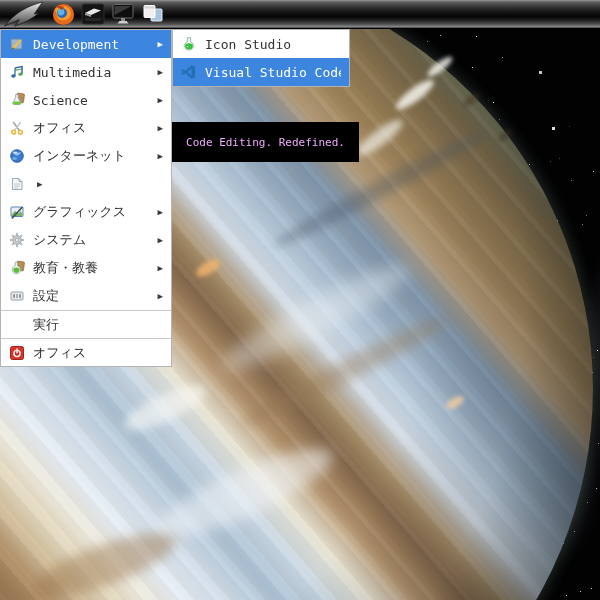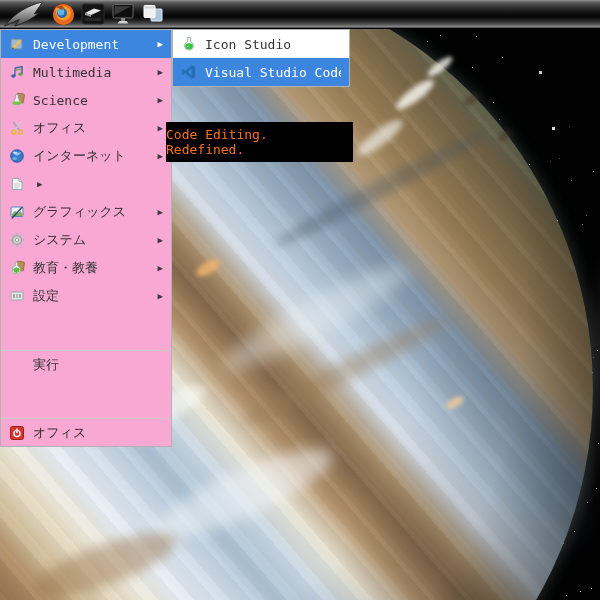--- a/index.html
+++ b/index.html
@@ -45,35 +45,35 @@
 
   
   .panel{position:absolute;left:0;top:0;width:600px;height:28px;z-index:10;display:flex;align-items:center;
     background:linear-gradient(180deg,#969696 0%,#5c5c5c 8%,#2a2a2a 30%,#0f0f0f 48%,#050505 60%,#1f1f1f 72%,#4e4e4e 86%,#8c8c8c 96%,#2b2b2b 100%);
     border-bottom:1px solid #000;}
   .picon{display:inline-flex;align-items:center;justify-content:center;height:26px;margin-left:6px;cursor:pointer;}
   .picon.logo{margin-left:2px;width:44px;}
   .picon svg{display:block;}
 
   
-  .menu{position:absolute;left:0;top:29px;width:172px;z-index:20;background:#f9a8d4;border:1px solid #b3b3b3;box-sizing:border-box;}
+  .menu{position:absolute;left:0;top:29px;width:172px;z-index:20;background:#ffffff;border:1px solid #b3b3b3;box-sizing:border-box;}
   .submenu{position:absolute;left:172px;top:29px;width:178px;z-index:21;background:#fff;border:1px solid #b3b3b3;box-sizing:border-box;}
   .menu-item{height:28px;display:flex;align-items:center;padding:0 8px;box-sizing:border-box;cursor:pointer;
     font-size:13px;color:#333;white-space:nowrap;}
   .menu-item .mi-icon{width:16px;height:16px;margin-right:8px;flex:none;display:inline-flex;}
   .menu-item .mi-icon svg{width:16px;height:16px;display:block;}
   .menu-item .mi-label{flex:1;overflow:hidden;}
   .menu-item .mi-arrow{font-size:9px;color:#3a3a3a;margin-left:4px;}
   .menu-item.selected{background:#3d86e0;color:#fff;}
   .menu-item.selected .mi-arrow{color:#fff;}
-  .menu-item.sep{border-top:1px solid #c9c9c9;margin-top:40px;}
-
-  
-  .tooltip{position:absolute;left:166px;top:122px;width:187px;height:40px;z-index:30;background:#000;color:#f97316;
-    display:flex;align-items:center;justify-content:center;font-size:13px;letter-spacing:0;}
+  .menu-item.sep{border-top:1px solid #c9c9c9;}
+
+  
+  .tooltip{position:absolute;left:172px;top:122px;width:187px;height:40px;z-index:30;background:#000;color:#f0abfc;
+    display:flex;align-items:center;justify-content:center;font-size:11px;letter-spacing:0;}
 </style>
 </head>
 <body>
 
 <div class="desktop">
   <div class="starfield" id="starfield" style="box-shadow: rgba(255, 255, 255, 0.89) 361px 284px 0px 0px, rgba(255, 255, 255, 0.72) 316px 184px 0px 0px, rgba(255, 255, 255, 0.81) 150px 533px 0px 0px, rgba(255, 255, 255, 0.71) 300px 421px 0px 0px, rgba(255, 255, 255, 0.69) 502px 57px 0px 0px, rgba(255, 255, 255, 0.84) 37px 134px 0px 0px, rgba(255, 255, 255, 0.62) 104px 510px 0px 0px, rgba(255, 255, 255, 0.29) 270px 49px 0px 0px, rgba(255, 255, 255, 0.41) 147px 397px 0px 0px, rgba(255, 255, 255, 0.4) 515px 319px 0px 0px, rgba(190, 195, 230, 0.76) 45px 405px 0px 0px, rgba(255, 255, 255, 0.57) 53px 568px 0px 1px, rgba(255, 255, 255, 0.52) 67px 37px 0px 0px, rgba(255, 255, 255, 0.79) 540px 72px 0px 1px, rgba(255, 255, 255, 0.64) 424px 131px 0px 0px, rgba(255, 255, 255, 0.94) 597px 350px 0px 0px, rgba(255, 255, 255, 0.49) 202px 369px 0px 0px, rgba(190, 195, 230, 0.77) 270px 510px 0px 1px, rgba(255, 255, 255, 0.47) 259px 340px 0px 0px, rgba(255, 255, 255, 0.93) 188px 478px 0px 0px, rgba(255, 255, 255, 0.98) 493px 102px 0px 0px, rgba(255, 255, 255, 0.56) 420px 156px 0px 0px, rgba(255, 255, 255, 0.72) 202px 146px 0px 0px, rgba(255, 255, 255, 0.35) 475px 253px 0px 0px, rgba(190, 195, 230, 0.73) 6px 450px 0px 0px, rgba(255, 255, 255, 0.62) 125px 373px 0px 0px, rgba(255, 255, 255, 0.47) 423px 433px 0px 0px, rgb(190, 195, 230) 17px 154px 0px 0px, rgba(255, 255, 255, 0.67) 98px 126px 0px 0px, rgba(255, 255, 255, 0.76) 261px 267px 0px 0px, rgba(255, 255, 255, 0.62) 537px 215px 0px 0px, rgba(255, 255, 255, 0.49) 354px 163px 0px 0px, rgba(255, 255, 255, 0.38) 402px 154px 0px 0px, rgba(255, 255, 255, 0.28) 75px 207px 0px 0px, rgba(190, 195, 230, 0.78) 289px 245px 0px 0px, rgba(190, 195, 230, 0.9) 264px 116px 0px 0px, rgba(190, 195, 230, 0.36) 537px 285px 0px 0px, rgba(255, 255, 255, 0.66) 125px 251px 0px 1px, rgba(255, 255, 255, 0.81) 516px 510px 0px 0px, rgba(190, 195, 230, 0.76) 102px 318px 0px 0px, rgba(255, 255, 255, 0.88) 490px 389px 0px 0px, rgba(255, 255, 255, 0.91) 211px 284px 0px 0px, rgba(255, 255, 255, 0.5) 563px 386px 0px 0px, rgba(255, 255, 255, 0.31) 219px 39px 0px 0px, rgba(255, 255, 255, 0.6) 574px 531px 0px 0px, rgba(255, 255, 255, 0.29) 164px 108px 0px 0px, rgba(255, 255, 255, 0.85) 341px 438px 0px 0px, rgba(255, 255, 255, 0.58) 400px 324px 0px 0px, rgba(255, 255, 255, 0.48) 255px 218px 0px 0px, rgba(255, 255, 255, 0.66) 160px 331px 0px 0px, rgba(255, 255, 255, 0.36) 81px 30px 0px 1px, rgba(190, 195, 230, 0.63) 522px 274px 0px 0px, rgba(255, 255, 255, 0.42) 34px 240px 0px 0px, rgba(255, 255, 255, 0.81) 57px 581px 0px 0px, rgba(255, 255, 255, 0.65) 329px 488px 0px 0px, rgba(255, 255, 255, 0.45) 58px 62px 0px 0px, rgba(255, 255, 255, 0.27) 337px 587px 0px 0px, rgba(190, 195, 230, 0.65) 170px 505px 0px 0px, rgba(190, 195, 230, 0.64) 571px 180px 0px 0px, rgba(255, 255, 255, 0.86) 411px 353px 0px 0px, rgba(255, 255, 255, 0.77) 450px 342px 0px 0px, rgba(255, 255, 255, 0.82) 580px 591px 0px 0px, rgba(255, 255, 255, 0.54) 401px 523px 0px 0px, rgba(190, 195, 230, 0.5) 528px 264px 0px 0px, rgba(255, 255, 255, 0.77) 371px 524px 0px 0px, rgba(255, 255, 255, 0.46) 577px 306px 0px 0px, rgba(190, 195, 230, 0.39) 443px 437px 0px 0px, rgba(190, 195, 230, 0.3) 327px 298px 0px 0px, rgba(255, 255, 255, 0.58) 405px 269px 0px 0px, rgba(255, 255, 255, 0.38) 311px 53px 0px 0px, rgba(255, 255, 255, 0.88) 225px 502px 0px 0px, rgba(190, 195, 230, 0.78) 20px 183px 0px 0px, rgba(255, 255, 255, 0.92) 376px 548px 0px 0px, rgba(255, 255, 255, 0.61) 376px 165px 0px 0px, rgba(255, 255, 255, 0.62) 432px 325px 0px 0px, rgba(255, 255, 255, 0.94) 469px 422px 0px 0px, rgba(190, 195, 230, 0.43) 20px 223px 0px 0px, rgba(255, 255, 255, 0.51) 349px 508px 0px 0px, rgba(255, 255, 255, 0.53) 441px 485px 0px 0px, rgba(255, 255, 255, 0.31) 303px 107px 0px 0px, rgba(255, 255, 255, 0.62) 522px 481px 0px 1px, rgba(255, 255, 255, 0.76) 87px 344px 0px 0px, rgba(255, 255, 255, 0.74) 145px 105px 0px 0px, rgba(255, 255, 255, 0.64) 123px 555px 0px 0px, rgba(255, 255, 255, 0.46) 575px 360px 0px 0px, rgba(255, 255, 255, 0.44) 427px 463px 0px 0px, rgba(190, 195, 230, 0.63) 110px 396px 0px 0px, rgb(255, 255, 255) 52px 106px 0px 0px, rgba(255, 255, 255, 0.61) 305px 382px 0px 0px, rgba(255, 255, 255, 0.51) 587px 502px 0px 0px, rgba(255, 255, 255, 0.61) 457px 283px 0px 0px, rgba(255, 255, 255, 0.52) 21px 521px 0px 0px, rgba(190, 195, 230, 0.75) 302px 51px 0px 0px, rgba(255, 255, 255, 0.86) 458px 404px 0px 0px, rgba(255, 255, 255, 0.63) 329px 304px 0px 0px, rgba(255, 255, 255, 0.78) 346px 37px 0px 0px, rgba(255, 255, 255, 0.79) 110px 239px 0px 1px, rgba(255, 255, 255, 0.6) 371px 544px 0px 0px, rgba(255, 255, 255, 0.6) 297px 281px 0px 0px, rgba(255, 255, 255, 0.96) 429px 368px 0px 0px, rgba(255, 255, 255, 0.3) 5px 549px 0px 0px, rgba(255, 255, 255, 0.71) 409px 346px 0px 0px, rgba(190, 195, 230, 0.98) 591px 588px 0px 0px, rgba(255, 255, 255, 0.32) 487px 119px 0px 1px, rgba(255, 255, 255, 0.76) 295px 528px 0px 0px, rgba(255, 255, 255, 0.94) 504px 288px 0px 0px, rgba(255, 255, 255, 0.79) 94px 242px 0px 0px, rgba(190, 195, 230, 0.53) 144px 383px 0px 0px, rgba(255, 255, 255, 0.8) 246px 481px 0px 0px, rgba(255, 255, 255, 0.69) 525px 174px 0px 0px, rgba(255, 255, 255, 0.72) 229px 510px 0px 0px, rgba(255, 255, 255, 0.38) 318px 598px 0px 0px, rgba(190, 195, 230, 0.58) 386px 483px 0px 0px, rgba(255, 255, 255, 0.38) 235px 365px 0px 1px, rgba(255, 255, 255, 0.68) 408px 433px 0px 0px, rgba(255, 255, 255, 0.25) 538px 469px 0px 0px, rgba(255, 255, 255, 0.28) 546px 28px 0px 0px, rgba(190, 195, 230, 0.25) 447px 391px 0px 0px, rgba(255, 255, 255, 0.81) 207px 141px 0px 0px, rgba(255, 255, 255, 0.89) 376px 365px 0px 0px, rgba(255, 255, 255, 0.69) 353px 263px 0px 0px, rgba(190, 195, 230, 0.46) 424px 447px 0px 0px, rgba(190, 195, 230, 0.5) 259px 369px 0px 0px, rgba(255, 255, 255, 0.51) 535px 424px 0px 0px, rgba(190, 195, 230, 0.36) 550px 161px 0px 0px, rgba(255, 255, 255, 0.27) 303px 586px 0px 0px, rgba(190, 195, 230, 0.97) 593px 171px 0px 0px, rgba(255, 255, 255, 0.54) 184px 321px 0px 0px, rgba(255, 255, 255, 0.49) 567px 387px 0px 0px, rgba(255, 255, 255, 0.68) 268px 129px 0px 0px, rgba(255, 255, 255, 0.69) 324px 536px 0px 0px, rgba(255, 255, 255, 0.69) 379px 288px 0px 0px, rgba(255, 255, 255, 0.25) 245px 127px 0px 0px, rgba(255, 255, 255, 0.34) 196px 39px 0px 0px, rgba(255, 255, 255, 0.77) 26px 291px 0px 0px, rgba(255, 255, 255, 0.72) 129px 187px 0px 0px, rgba(255, 255, 255, 0.86) 370px 296px 0px 0px, rgba(255, 255, 255, 0.89) 207px 534px 0px 1px, rgba(190, 195, 230, 0.71) 105px 406px 0px 0px, rgba(255, 255, 255, 0.37) 243px 243px 0px 0px, rgba(255, 255, 255, 0.89) 104px 48px 0px 0px, rgba(255, 255, 255, 0.98) 314px 370px 0px 0px, rgba(255, 255, 255, 0.91) 315px 543px 0px 0px, rgba(255, 255, 255, 0.78) 552px 250px 0px 0px, rgba(190, 195, 230, 0.5) 195px 241px 0px 0px, rgba(255, 255, 255, 0.69) 529px 164px 0px 0px, rgba(255, 255, 255, 0.56) 437px 355px 0px 1px, rgba(255, 255, 255, 0.37) 257px 52px 0px 0px, rgba(255, 255, 255, 0.65) 203px 466px 0px 0px, rgba(255, 255, 255, 0.58) 598px 443px 0px 0px, rgba(190, 195, 230, 0.45) 175px 362px 0px 0px, rgba(255, 255, 255, 0.96) 227px 95px 0px 0px, rgba(255, 255, 255, 0.71) 345px 65px 0px 0px, rgba(255, 255, 255, 0.98) 506px 154px 0px 0px, rgba(255, 255, 255, 0.29) 13px 254px 0px 0px, rgba(255, 255, 255, 0.97) 240px 37px 0px 0px, rgba(190, 195, 230, 0.77) 75px 137px 0px 0px, rgba(255, 255, 255, 0.43) 511px 536px 0px 0px, rgba(190, 195, 230, 0.25) 494px 149px 0px 0px, rgba(190, 195, 230, 0.35) 559px 158px 0px 0px, rgba(255, 255, 255, 0.32) 403px 390px 0px 0px, rgba(255, 255, 255, 0.89) 476px 36px 0px 0px, rgba(190, 195, 230, 0.46) 222px 72px 0px 0px, rgba(255, 255, 255, 0.28) 334px 146px 0px 0px, rgba(255, 255, 255, 0.96) 556px 221px 0px 1px, rgba(255, 255, 255, 0.46) 88px 234px 0px 0px, rgba(255, 255, 255, 0.74) 326px 371px 0px 0px, rgba(190, 195, 230, 0.72) 530px 420px 0px 0px, rgba(255, 255, 255, 0.33) 135px 271px 0px 1px, rgba(255, 255, 255, 0.71) 139px 375px 0px 0px, rgba(255, 255, 255, 0.57) 243px 229px 0px 0px, rgba(190, 195, 230, 0.74) 373px 400px 0px 0px, rgba(255, 255, 255, 0.36) 291px 473px 0px 0px, rgba(255, 255, 255, 0.98) 240px 139px 0px 0px, rgba(190, 195, 230, 0.32) 554px 546px 0px 0px, rgba(255, 255, 255, 0.85) 163px 310px 0px 0px, rgba(255, 255, 255, 0.3) 213px 576px 0px 1px, rgba(255, 255, 255, 0.45) 276px 198px 0px 0px, rgba(255, 255, 255, 0.78) 124px 45px 0px 0px, rgba(255, 255, 255, 0.32) 23px 484px 0px 0px, rgba(255, 255, 255, 0.73) 272px 220px 0px 0px, rgba(255, 255, 255, 0.8) 469px 527px 0px 0px, rgba(255, 255, 255, 0.99) 221px 370px 0px 0px, rgba(255, 255, 255, 0.76) 247px 195px 0px 0px, rgba(190, 195, 230, 0.67) 387px 480px 0px 1px, rgba(190, 195, 230, 0.63) 543px 368px 0px 0px, rgba(255, 255, 255, 0.7) 151px 63px 0px 0px, rgba(255, 255, 255, 0.43) 436px 124px 0px 0px, rgba(190, 195, 230, 0.79) 581px 303px 0px 0px, rgba(255, 255, 255, 0.52) 160px 500px 0px 0px, rgba(255, 255, 255, 0.92) 434px 458px 0px 0px, rgba(255, 255, 255, 0.46) 370px 392px 0px 0px, rgba(255, 255, 255, 0.63) 376px 386px 0px 0px, rgba(255, 255, 255, 0.31) 575px 497px 0px 0px, rgba(255, 255, 255, 0.34) 501px 167px 0px 0px, rgba(255, 255, 255, 0.56) 340px 523px 0px 0px, rgba(255, 255, 255, 0.97) 27px 193px 0px 1px, rgba(255, 255, 255, 0.31) 319px 140px 0px 0px, rgba(255, 255, 255, 0.75) 173px 598px 0px 0px, rgba(255, 255, 255, 0.92) 124px 157px 0px 1px, rgba(255, 255, 255, 0.38) 232px 459px 0px 0px, rgba(255, 255, 255, 0.62) 356px 230px 0px 0px, rgba(255, 255, 255, 0.76) 396px 152px 0px 0px, rgba(255, 255, 255, 0.38) 82px 217px 0px 0px, rgba(255, 255, 255, 0.46) 319px 460px 0px 0px, rgba(255, 255, 255, 0.61) 42px 481px 0px 0px, rgba(255, 255, 255, 0.88) 336px 329px 0px 1px, rgba(255, 255, 255, 0.84) 1px 500px 0px 0px, rgba(255, 255, 255, 0.85) 163px 164px 0px 0px, rgba(190, 195, 230, 0.8) 172px 384px 0px 0px, rgba(190, 195, 230, 0.93) 296px 519px 0px 0px, rgba(255, 255, 255, 0.29) 218px 140px 0px 0px, rgba(190, 195, 230, 0.98) 167px 582px 0px 0px, rgba(255, 255, 255, 0.3) 146px 483px 0px 0px, rgba(190, 195, 230, 0.82) 381px 600px 0px 0px, rgba(190, 195, 230, 0.89) 596px 488px 0px 0px, rgba(255, 255, 255, 0.28) 225px 346px 0px 0px, rgba(255, 255, 255, 0.76) 444px 148px 0px 0px, rgba(190, 195, 230, 0.36) 179px 40px 0px 0px, rgba(255, 255, 255, 0.5) 582px 224px 0px 0px, rgba(190, 195, 230, 0.38) 135px 218px 0px 0px, rgba(255, 255, 255, 0.88) 421px 487px 0px 0px, rgba(190, 195, 230, 0.56) 147px 177px 0px 0px, rgba(190, 195, 230, 0.87) 95px 350px 0px 0px, rgba(255, 255, 255, 0.39) 568px 437px 0px 0px, rgba(255, 255, 255, 0.87) 532px 257px 0px 0px, rgba(190, 195, 230, 0.35) 370px 249px 0px 0px, rgba(255, 255, 255, 0.28) 120px 72px 0px 0px, rgba(255, 255, 255, 0.55) 563px 543px 0px 0px, rgba(255, 255, 255, 0.45) 303px 159px 0px 0px, rgba(190, 195, 230, 0.65) 288px 585px 0px 0px, rgba(255, 255, 255, 0.34) 306px 401px 0px 0px, rgba(255, 255, 255, 0.42) 586px 215px 0px 0px, rgba(255, 255, 255, 0.64) 242px 222px 0px 0px, rgba(255, 255, 255, 0.35) 297px 453px 0px 0px, rgba(255, 255, 255, 0.94) 135px 276px 0px 0px, rgba(255, 255, 255, 0.41) 250px 391px 0px 0px, rgba(255, 255, 255, 0.64) 418px 500px 0px 0px, rgba(255, 255, 255, 0.44) 394px 355px 0px 0px, rgba(255, 255, 255, 0.35) 223px 291px 0px 0px, rgba(255, 255, 255, 0.49) 143px 237px 0px 0px, rgba(255, 255, 255, 0.87) 26px 275px 0px 0px, rgba(190, 195, 230, 0.34) 53px 350px 0px 0px, rgba(255, 255, 255, 0.55) 134px 349px 0px 0px, rgba(255, 255, 255, 0.72) 297px 500px 0px 0px, rgba(190, 195, 230, 0.95) 413px 559px 0px 0px, rgba(190, 195, 230, 0.39) 385px 135px 0px 0px, rgba(255, 255, 255, 0.66) 429px 305px 0px 0px, rgba(190, 195, 230, 0.56) 524px 208px 0px 1px, rgba(255, 255, 255, 0.65) 440px 35px 0px 0px, rgba(190, 195, 230, 0.57) 64px 59px 0px 0px, rgba(255, 255, 255, 0.29) 514px 374px 0px 1px, rgba(255, 255, 255, 0.61) 366px 218px 0px 0px, rgba(255, 255, 255, 0.39) 510px 209px 0px 0px, rgba(190, 195, 230, 0.67) 129px 472px 0px 0px, rgba(255, 255, 255, 0.46) 380px 451px 0px 0px, rgba(255, 255, 255, 0.3) 12px 470px 0px 0px, rgba(255, 255, 255, 0.59) 173px 308px 0px 0px, rgba(255, 255, 255, 0.6) 578px 302px 0px 0px, rgba(255, 255, 255, 0.31) 593px 357px 0px 0px, rgba(255, 255, 255, 0.8) 21px 137px 0px 0px, rgba(255, 255, 255, 0.82) 126px 260px 0px 0px, rgba(255, 255, 255, 0.55) 266px 569px 0px 0px, rgb(255, 255, 255) 580px 361px 0px 0px, rgba(255, 255, 255, 0.85) 248px 87px 0px 0px, rgba(255, 255, 255, 0.71) 549px 565px 0px 0px, rgba(190, 195, 230, 0.39) 420px 150px 0px 0px, rgba(255, 255, 255, 0.38) 228px 565px 0px 0px, rgba(190, 195, 230, 0.52) 239px 256px 0px 0px, rgba(255, 255, 255, 0.28) 458px 287px 0px 0px, rgba(255, 255, 255, 0.27) 480px 322px 0px 0px, rgba(190, 195, 230, 0.74) 443px 297px 0px 0px, rgba(190, 195, 230, 0.57) 104px 484px 0px 0px, rgba(255, 255, 255, 0.39) 470px 350px 0px 0px, rgba(255, 255, 255, 0.68) 530px 575px 0px 1px, rgba(255, 255, 255, 0.67) 104px 441px 0px 0px, rgb(255, 255, 255) 323px 112px 0px 1px, rgba(255, 255, 255, 0.59) 182px 294px 0px 0px, rgba(255, 255, 255, 0.99) 177px 89px 0px 0px, rgba(255, 255, 255, 0.94) 43px 124px 0px 0px, rgba(255, 255, 255, 0.55) 397px 564px 0px 0px, rgba(190, 195, 230, 0.47) 266px 56px 0px 0px, rgba(255, 255, 255, 0.63) 467px 464px 0px 0px, rgba(190, 195, 230, 0.39) 343px 457px 0px 1px, rgba(255, 255, 255, 0.91) 28px 225px 0px 0px, rgba(255, 255, 255, 0.97) 19px 492px 0px 0px, rgba(190, 195, 230, 0.41) 182px 212px 0px 0px, rgba(255, 255, 255, 0.35) 57px 238px 0px 0px, rgba(255, 255, 255, 0.44) 143px 581px 0px 0px, rgba(255, 255, 255, 0.64) 125px 539px 0px 0px, rgba(255, 255, 255, 0.36) 535px 318px 0px 0px, rgba(255, 255, 255, 0.32) 45px 77px 0px 1px, rgba(255, 255, 255, 0.38) 223px 456px 0px 0px, rgba(255, 255, 255, 0.48) 501px 212px 0px 0px, rgba(255, 255, 255, 0.72) 208px 103px 0px 0px, rgba(255, 255, 255, 0.49) 427px 41px 0px 0px, rgba(255, 255, 255, 0.7) 55px 529px 0px 0px, rgba(255, 255, 255, 0.39) 323px 568px 0px 0px, rgba(255, 255, 255, 0.89) 68px 593px 0px 0px, rgba(190, 195, 230, 0.4) 538px 518px 0px 0px, rgba(255, 255, 255, 0.75) 248px 116px 0px 0px, rgba(190, 195, 230, 0.92) 110px 553px 0px 0px, rgba(255, 255, 255, 0.82) 210px 200px 0px 1px, rgba(255, 255, 255, 0.88) 553px 128px 0px 1px, rgba(255, 255, 255, 0.92) 141px 492px 0px 0px, rgba(255, 255, 255, 0.88) 176px 83px 0px 1px, rgba(255, 255, 255, 0.64) 441px 380px 0px 0px, rgba(255, 255, 255, 0.73) 396px 235px 0px 0px, rgba(190, 195, 230, 0.36) 51px 288px 0px 0px, rgba(190, 195, 230, 0.27) 70px 393px 0px 0px, rgba(255, 255, 255, 0.43) 26px 477px 0px 0px, rgba(255, 255, 255, 0.99) 332px 342px 0px 0px, rgba(255, 255, 255, 0.6) 230px 383px 0px 0px, rgba(190, 195, 230, 0.29) 569px 126px 0px 0px, rgba(255, 255, 255, 0.66) 140px 60px 0px 0px, rgba(255, 255, 255, 0.87) 472px 67px 0px 0px, rgba(255, 255, 255, 0.76) 566px 595px 0px 0px, rgba(255, 255, 255, 0.46) 251px 43px 0px 0px, rgba(190, 195, 230, 0.75) 408px 443px 0px 0px, rgba(190, 195, 230, 0.82) 302px 494px 0px 0px, rgba(190, 195, 230, 0.4) 348px 47px 0px 0px, rgba(255, 255, 255, 0.49) 161px 347px 0px 0px, rgba(255, 255, 255, 0.32) 167px 333px 0px 0px, rgba(255, 255, 255, 0.38) 499px 119px 0px 0px, rgba(255, 255, 255, 0.7) 192px 60px 0px 0px, rgba(255, 255, 255, 0.86) 84px 379px 0px 0px, rgba(255, 255, 255, 0.52) 28px 267px 0px 0px, rgba(255, 255, 255, 0.56) 39px 305px 0px 0px, rgba(190, 195, 230, 0.85) 592px 372px 0px 0px, rgba(255, 255, 255, 0.91) 377px 114px 0px 0px, rgba(255, 255, 255, 0.58) 240px 569px 0px 0px, rgba(255, 255, 255, 0.51) 166px 321px 0px 0px, rgba(255, 255, 255, 0.65) 158px 492px 0px 0px, rgba(255, 255, 255, 0.71) 195px 414px 0px 0px, rgba(255, 255, 255, 0.49) 126px 237px 0px 0px, rgba(255, 255, 255, 0.44) 295px 530px 0px 0px, rgba(255, 255, 255, 0.75) 541px 329px 0px 0px, rgba(190, 195, 230, 0.54) 415px 291px 0px 0px, rgba(255, 255, 255, 0.79) 69px 252px 0px 0px, rgba(255, 255, 255, 0.62) 402px 260px 0px 0px;"></div>
   <div class="nebula"></div>
   <div class="planet"></div>
   <div class="planet-decor">
     <div class="blob b1"></div>

